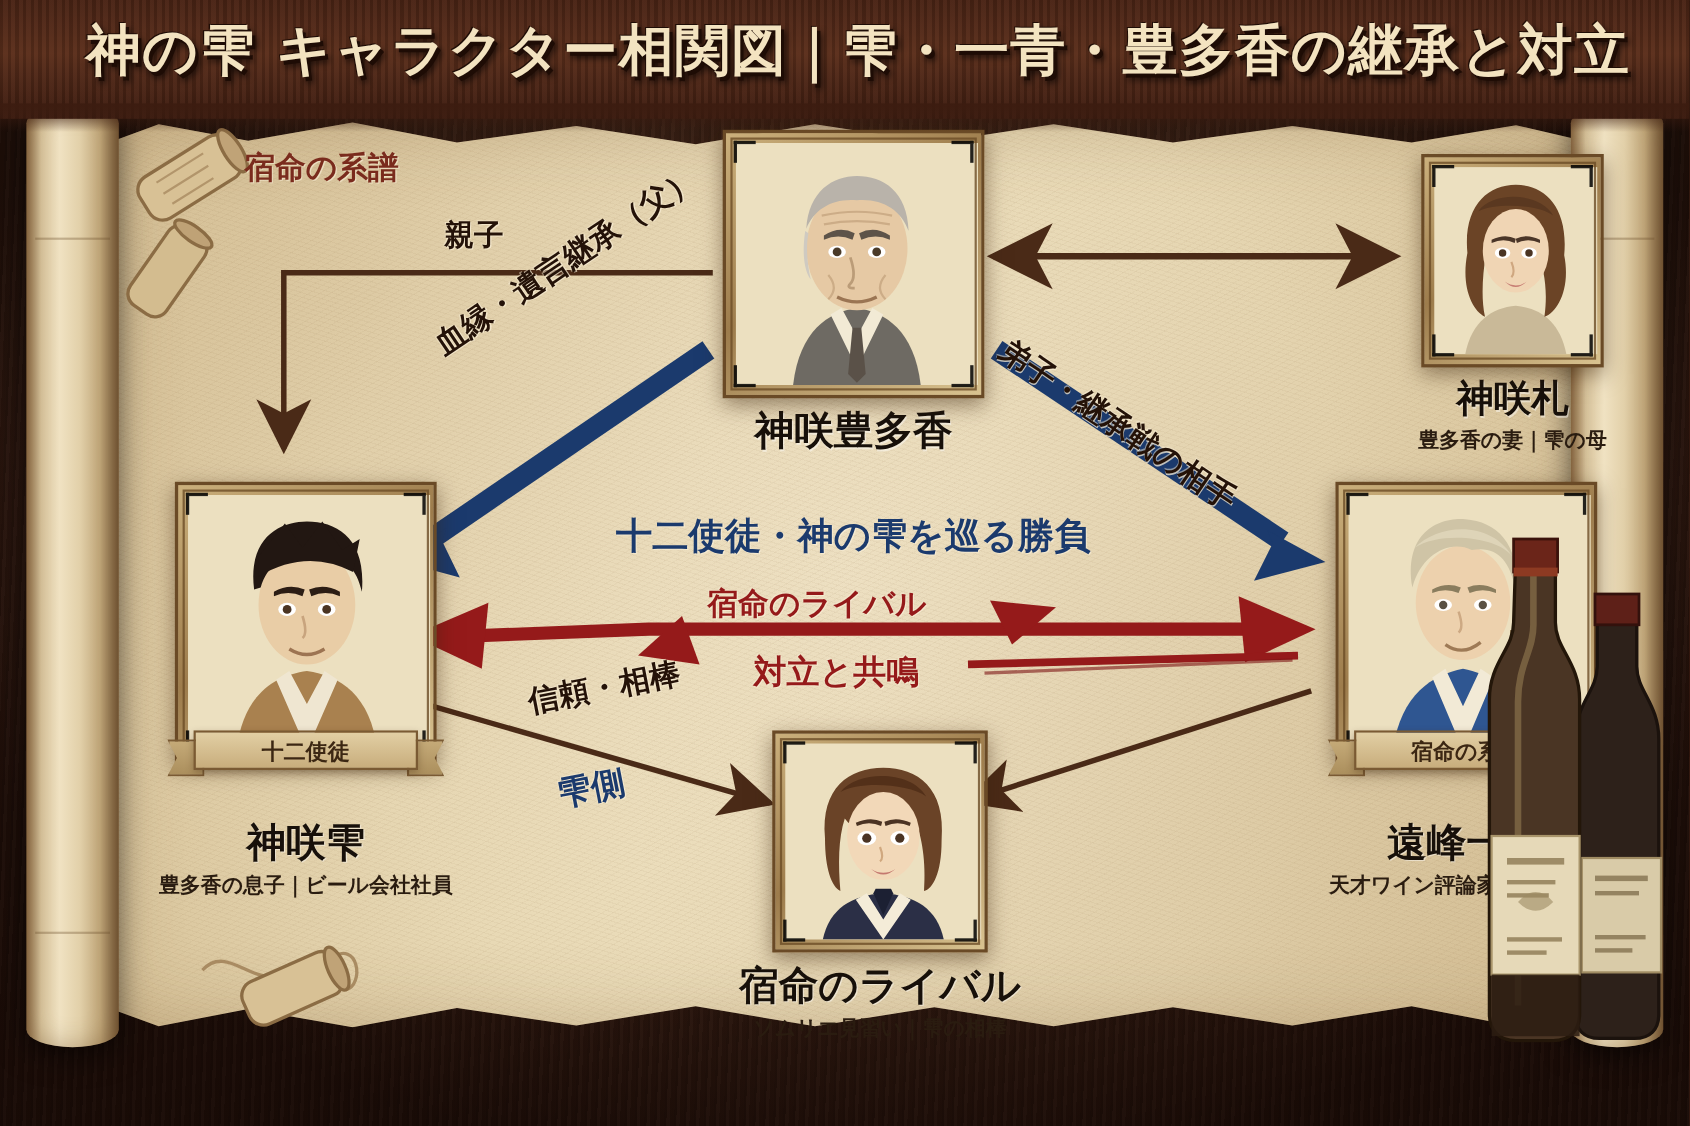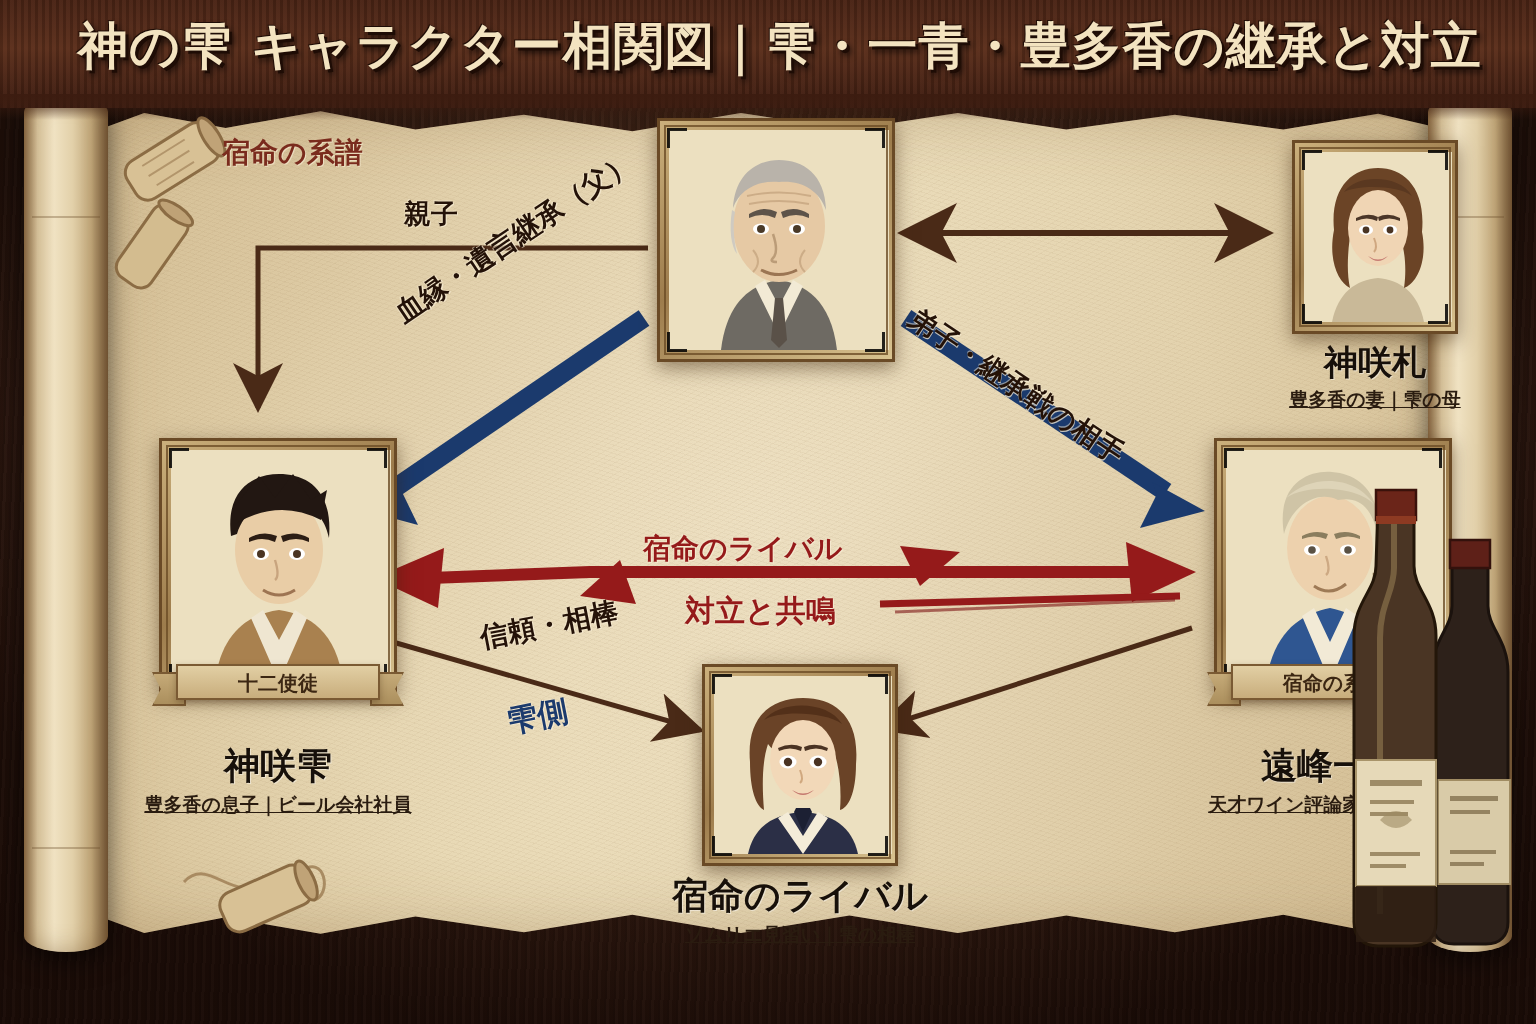--- a/index.html
+++ b/index.html
@@ -108,21 +108,21 @@
   .corner.bl{ left:7px; bottom:7px; border-left:3px solid; border-bottom:3px solid; }
   .corner.br{ right:7px; bottom:7px; border-right:3px solid; border-bottom:3px solid; }
   .portrait{ position:relative; display:block; background:#e9dcbb; }
 
   .nm{
     font-size:36px; font-weight:700; color:#17100a; margin-top:6px;
     text-shadow:1px 1px 0 rgba(255,255,255,.45);
     white-space:nowrap;
   }
   .rl{
-    font-size:19px; font-weight:700; color:#2a1c10; margin-top:1px; white-space:nowrap;text-decoration:underline;
+    font-size:19px; font-weight:700; color:#2a1c10; margin-top:1px; white-space:nowrap;
   }
 
   
   .banner{
     position:absolute; left:50%; transform:translateX(-50%);
     width:252px; height:52px; z-index:26;
   }
   .banner .bd{
     position:absolute; left:24px; right:24px; top:4px; height:36px;
     background:linear-gradient(180deg,#e2cfa4,#c8ad7c);
@@ -306,20 +306,21 @@
   </svg>
 
   <div class="section-head" style="left:222px;top:134px;">宿命の系譜</div>
 
   <div class="elab dark" style="left:404px;top:196px;font-size:27px;">親子</div>
 
   <div class="elab dark" style="left:388px;top:300px;font-size:28px;transform:rotate(-34deg);transform-origin:left top;">血縁・遺言継承（父）</div>
 
   <div class="elab dark" style="left:922px;top:300px;font-size:28px;transform:rotate(34deg);transform-origin:left top;">弟子・継承戦の相手</div>
 
+  <div class="center-cap" style="left:560px;top:465px;">十二使徒・神の雫を巡る勝負</div>
 
   <div class="elab red" style="left:643px;top:530px;font-size:28px;">宿命のライバル</div>
 
   <div class="elab red" style="left:685px;top:591px;font-size:30px;">対立と共鳴</div>
 
   <div class="elab dark" style="left:477px;top:620px;font-size:28px;transform:rotate(-11deg);transform-origin:left top;">信頼・相棒</div>
 
   <div class="elab navy" style="left:503px;top:702px;font-size:31px;transform:rotate(-11deg);transform-origin:left top;">雫側</div>
 
   <div class="node" style="left:616px;top:118px;width:320px;">
@@ -347,20 +348,21 @@
         <path d="M104 104 q6 18 0 24 q-4 4 4 4" stroke="#bb9c78" stroke-width="2.5" fill="none"></path>
         <path d="M92 140 q18 9 36 0" stroke="#9b7553" stroke-width="3" fill="none"></path>
         <g stroke="#c8a882" stroke-width="2" fill="none" opacity=".85">
           <path d="M78 66 q32 -7 64 0"></path>
             <path d="M80 74 q30 -6 60 0"></path>
           <path d="M84 120 q10 12 0 22"></path>
             <path d="M136 120 q-10 12 0 22"></path>
         </g>
       </svg>
     </div>
+    <div class="nm">神咲豊多香</div>
   </div>
 
   <div class="node" style="left:1250px;top:140px;width:250px;">
     <div class="frame" style="width:166px;">
       <span class="corner tl"></span>
       <span class="corner tr"></span>
       <span class="corner bl"></span>
       <span class="corner br"></span>
       <svg class="portrait" width="148" height="170" viewBox="0 0 148 170">
         <rect width="148" height="170" fill="#ece0c0"></rect>

